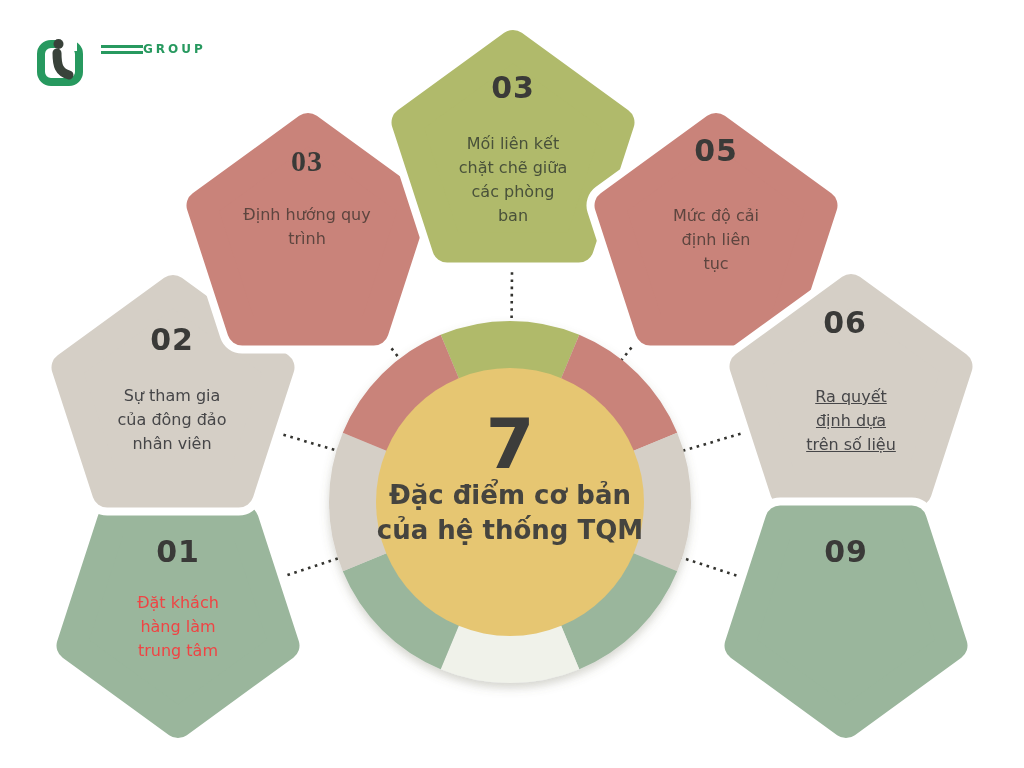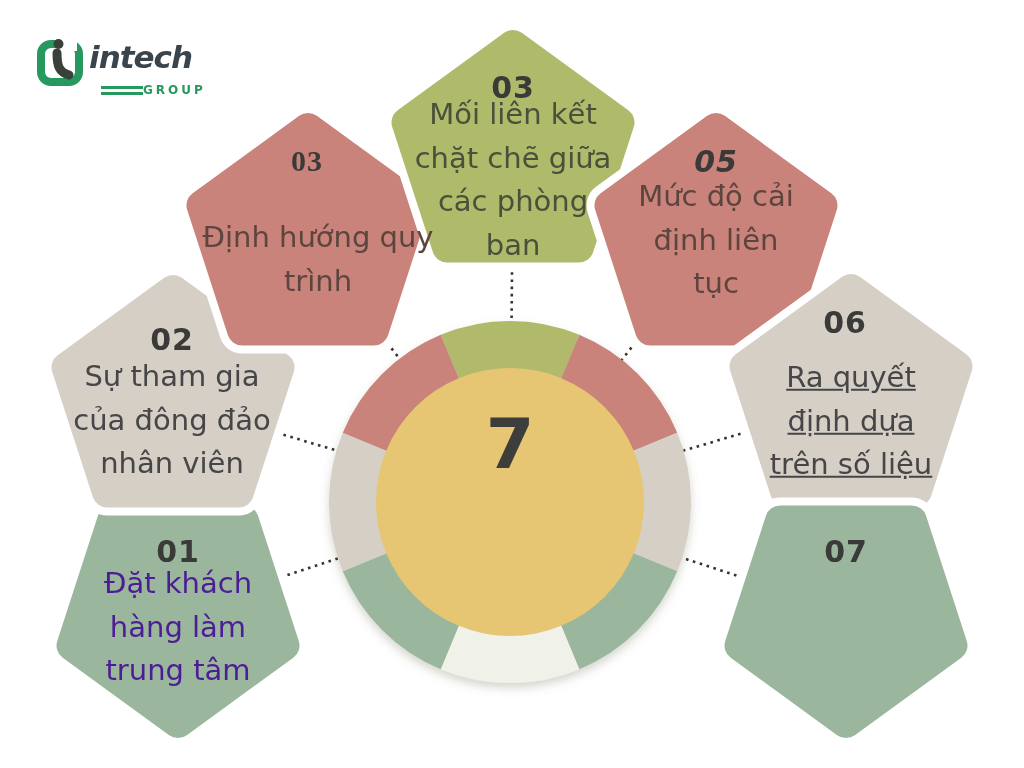--- a/index.html
+++ b/index.html
@@ -14,26 +14,26 @@
   .penta  { stroke-width:30; stroke-linejoin:round; }
   .dots   { stroke:#33332f; stroke-width:2.6; stroke-dasharray:2.6 4.6; fill:none; }
 
   .num {
     position:absolute; transform:translate(-50%,-50%);
     font-weight:bold; font-size:30px; letter-spacing:1px; color:#3a3a38;
     white-space:nowrap;
   }
   .lbl {
     position:absolute; transform:translate(-50%,-50%);
-    font-size:29px; line-height:1.5; text-align:center; white-space:pre-line;
+    font-size:16px; line-height:1.5; text-align:center; white-space:pre-line;
   }
   .t-olive  { color:#49513a; }
   .t-salmon { color:#5d453f; }
   .t-beige  { color:#464648; }
-  .t-green  { color:#4c1d95; }
+  .t-green  { color:#ef4444; }
   .bold     { font-weight:normal; }
 
   .c-num {
     position:absolute; left:510px; top:444px; transform:translate(-50%,-50%);
     font-weight:bold; font-size:70px; color:#3d3d3b;
   }
   .c-title {
     position:absolute; left:510px; top:513px; transform:translate(-50%,-50%);
     font-weight:bold; font-size:26px; line-height:1.35; text-align:center;
     white-space:pre-line; color:#45443f;
@@ -118,52 +118,53 @@
   <div class="lbl t-green" style="left:178px; top:627px;">Đặt khách
 hàng làm
 trung tâm</div>
 
   <div class="num" style="left:172px; top:339px;">02</div>
   <div class="lbl t-beige bold" style="left:172px; top:420px;">Sự tham gia
 của đông đảo
 nhân viên</div>
 
   <div class="num" style="left:307px; top:161px;font-family:Liberation Serif, serif;">03</div>
-  <div class="lbl t-salmon" style="left:318px; top:227px;margin-top:32px;">Định hướng quy
+  <div class="lbl t-salmon" style="left:307px; top:227px;">Định hướng quy
 trình</div>
 
   <div class="num" style="left:513px; top:87px;">03</div>
   <div class="lbl t-olive" style="left:513px; top:180px;">Mối liên kết
 chặt chẽ giữa
 các phòng
 ban</div>
 
-  <div class="num" style="left:716px; top:161px;font-style:italic;">05</div>
+  <div class="num" style="left:716px; top:150px;">05</div>
   <div class="lbl t-salmon" style="left:716px; top:240px;">Mức độ cải
 định liên
 tục</div>
 
   <div class="num" style="left:845px; top:322px;">06</div>
   <div class="lbl t-beige" style="left:851px; top:421px;text-decoration:underline;">Ra quyết
 định dựa
 trên số liệu</div>
 
-  <div class="num" style="left:846px; top:551px;">07</div>
+  <div class="num" style="left:846px; top:551px;">09</div>
 
   <div class="c-num">7</div>
+  <div class="c-title">Đặc điểm cơ bản
+của hệ thống TQM</div>
 
   <div class="logo">
     <svg width="48" height="56" viewBox="0 0 48 56">
       <rect x="5" y="12" width="38" height="38" rx="10" fill="none" stroke="#27995f" stroke-width="8"></rect>
       <rect x="20" y="5" width="21" height="14" fill="#ffffff"></rect>
       <circle cx="22.5" cy="12" r="5" fill="#39423a"></circle>
       <path d="M21 21 C21 34 23 40 33 43" stroke="#39423a" stroke-width="9" fill="none" stroke-linecap="round"></path>
     </svg>
     <div class="logo-txt">
-      <span class="brand">intech</span>
       <span class="sub">
         <span class="bars">
             <span></span>
             <span></span>
           </span>
         <span class="group-txt">GROUP</span>
       </span>
     </div>
   </div>
 

